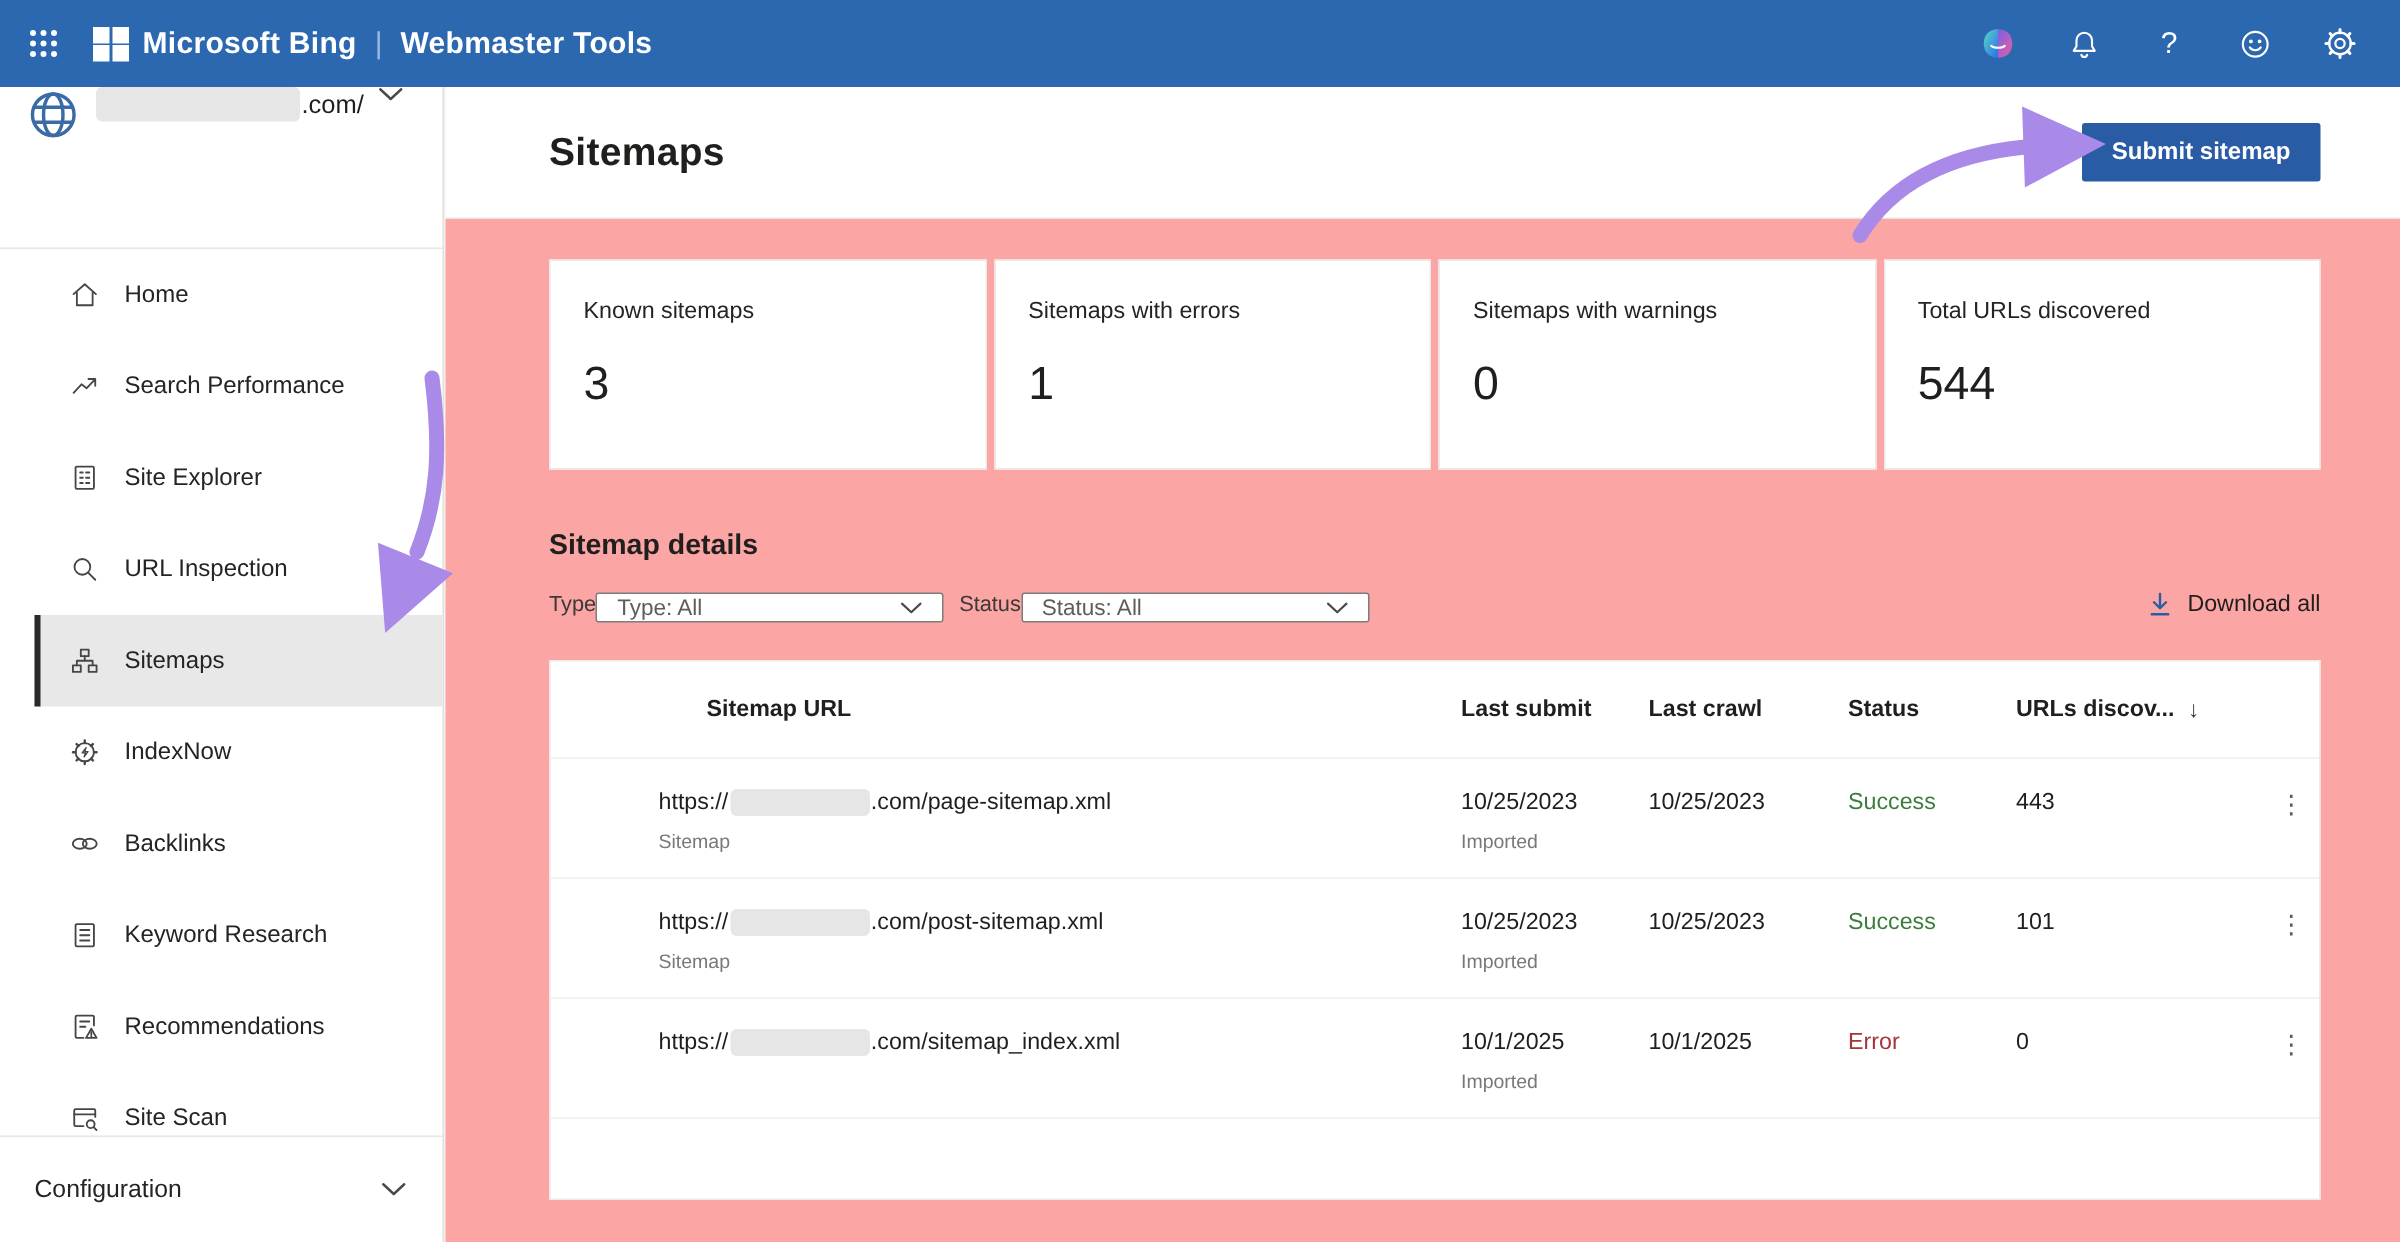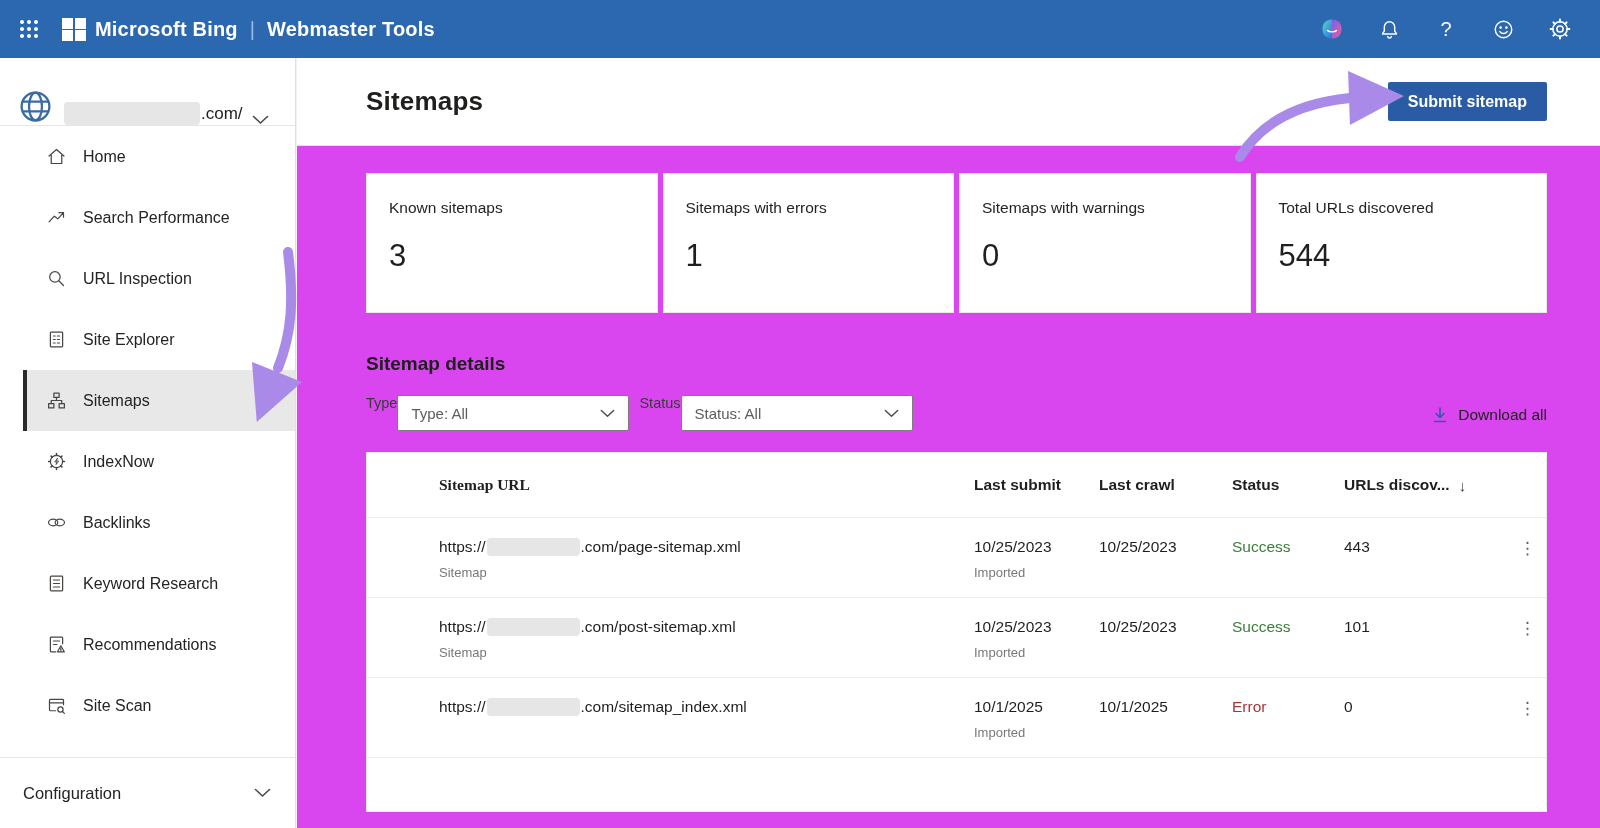--- a/index.html
+++ b/index.html
@@ -12,66 +12,66 @@
   .ms-logo span { background:#fff; }
   .brand { color:#fff; font-size:20px; font-weight:700; margin-left:10px; letter-spacing:.2px; }
   .brand-divider { color:#9db9dd; font-size:20px; margin:0 12px; font-weight:300; }
   .product { color:#fff; font-size:20px; font-weight:700; letter-spacing:.2px; }
   .topbar-right { margin-left:auto; display:flex; align-items:center; gap:33px; margin-right:28px; }
   .tb-icon { width:24px; height:24px; display:flex; align-items:center; justify-content:center; cursor:pointer; }
   .tb-icon.help { color:#fff; font-size:20px; font-weight:400; font-family:"Liberation Sans", sans-serif; }
 
   
   .sidebar { position:absolute; left:0; top:58px; width:296px; bottom:0; background:#fff; border-right:1px solid #e1e0de; z-index:2; }
-  .site-selector { height:68px; border-bottom:1px solid #e6e5e3; display:flex; align-items:flex-end; cursor:pointer; }
+  .site-selector { height:108px; border-bottom:1px solid #e6e5e3; display:flex; align-items:flex-start; cursor:pointer; }
   .globe { margin-left:17px; width:37px; height:37px; }
   .domain { margin-left:10px; font-size:17px; color:#201f1e; display:flex; align-items:center; }
   .redact { display:inline-block; background:#e6e6e6; border-radius:4px; }
   .redact.domain-blur { width:136px; height:23px; margin-right:1px; }
   .selector-chevron { margin-left:auto; margin-right:26px; }
   .nav-item { height:61px; display:flex; align-items:center; cursor:pointer; position:relative;margin-left:23px; }
   .nav-item .nav-icon { width:21px; height:21px; margin-left:23px; flex:none; }
   .nav-item .nav-label { margin-left:16px; font-size:16px; color:#252423; }
   .nav-item.selected { background:#e9e8e8; }
   .nav-item.selected::before { content:""; position:absolute; left:0; top:0; bottom:0; width:4px; background:#2b2a29; }
   .config-row { position:absolute; left:0; right:0; bottom:0; height:71px; border-top:1px solid #e6e5e3; display:flex; align-items:center; cursor:pointer; }
   .config-row .nav-label { margin-left:23px; font-size:16.5px; color:#252423; }
   .config-row .selector-chevron { margin-right:24px; }
 
   
   .main { position:absolute; left:297px; top:58px; right:0; bottom:0; }
   .main-header { height:88px; background:#fff; border-bottom:1px solid #e6e5e3; display:flex; align-items:center; }
   .page-title { font-size:26px; font-weight:700; color:#201f1e; margin-left:69px; letter-spacing:.2px; }
   .submit-btn { margin-left:auto; margin-right:53px; background:#2a5ca6; color:#fff; border:none; height:39px; padding:0 20px; font-size:16px; font-weight:700; font-family:"Liberation Sans", sans-serif; cursor:pointer; border-radius:2px; }
 
-  .content { position:absolute; left:0; right:0; top:88px; bottom:0; background:#d946ef; padding:27px 53px 0 69px; }
+  .content { position:absolute; left:0; right:0; top:88px; bottom:0; background:#fca5a5; padding:27px 53px 0 69px; }
 
   
   .stats { display:flex; gap:5px; }
   .stat-card { flex:1; height:140px; background:#fff; border:1px solid #eceae8; padding:25px 0 0 22px; }
   .stat-label { font-size:15.5px; color:#252423; }
   .stat-value { font-size:31px; color:#201f1e; font-weight:400; margin-top:21px; }
 
   .section-title { margin-top:40px; font-size:19px; font-weight:700; color:#201f1e; }
 
   
   .filter-row { margin-top:20px; position:relative; display:flex; gap:10px; }
   .filter-group { display:flex; flex-direction:row; }
   .filter-label { font-size:14.5px; color:#3b3a39; margin-bottom:8px; }
-  .select-box { width:232px; height:36px; background:#fff; border:1px solid #7f7d7b; border-radius:2px; display:flex; align-items:center; justify-content:space-between; padding:1px 13px; cursor:pointer; }
+  .select-box { width:232px; height:20px; background:#fff; border:1px solid #7f7d7b; border-radius:2px; display:flex; align-items:center; justify-content:space-between; padding:1px 13px; cursor:pointer; }
   .select-value { font-size:15px; color:#5f5d5b; }
   .download-all { position:absolute; right:0; bottom:7px; display:flex; align-items:flex-start; gap:9px; cursor:pointer; }
   .download-all span { font-size:15.5px; color:#201f1e; }
 
   
   .table-card { margin-top:21px; background:#fff; border:1px solid #eceae8; height:360px; }
   .trow { display:grid; grid-template-columns:607px 125px 133px 112px 165px 1fr; align-items:start; }
   .thead { height:64px; align-items:center; }
   .thead .th { font-size:15.5px; font-weight:700; color:#201f1e; }
-  .th.url-col { padding-left:72px;font-family:Liberation Serif, serif; }
+  .th.url-col { padding-left:104px; }
   .urls-col { display:flex; align-items:center; gap:9px; }
   .sort-arrow { font-size:15px; color:#3b3a39; font-weight:400; }
   .tbody-row { border-top:1px solid #efeeec; height:80px; padding-top:20px; }
   .cell { font-size:15.5px; color:#201f1e; }
   .url-cell { padding-left:72px; }
   .url-line { display:flex; align-items:center; font-size:15.5px; color:#201f1e; }
   .redact.url-blur { width:93px; height:18px; margin:0 1px; }
   .sub-label { font-size:13px; color:#7a7876; margin-top:9px; }
   .status-success { color:#3b7d3b; }
   .status-error { color:#a4373a; }
@@ -183,31 +183,31 @@
       <span class="nav-label">Home</span>
     </div>
     <div class="nav-item">
       <svg class="nav-icon icon-stroke" viewBox="0 0 24 24">
           <path d="M3.5 17 L9.5 10.5 L13.5 13.5 L20 6.5 M14.8 6.5 H20 V11.7"></path>
         </svg>
       <span class="nav-label">Search Performance</span>
     </div>
     <div class="nav-item">
       <svg class="nav-icon icon-stroke" viewBox="0 0 24 24">
+          <rect x="5" y="3.5" width="14" height="17" rx="1"></rect>
+          <path d="M8.5 8 h2 M13 8 h2.5 M8.5 12 h2 M13 12 h2.5 M8.5 16 h2 M13 16 h2.5"></path>
+        </svg>
+      <span class="nav-label">Site Explorer</span>
+    </div>
+    <div class="nav-item">
+      <svg class="nav-icon icon-stroke" viewBox="0 0 24 24">
           <circle cx="10.2" cy="10.2" r="6"></circle>
           <path d="M14.6 14.6 L20 20"></path>
         </svg>
       <span class="nav-label">URL Inspection</span>
-    </div>
-    <div class="nav-item">
-      <svg class="nav-icon icon-stroke" viewBox="0 0 24 24">
-          <rect x="5" y="3.5" width="14" height="17" rx="1"></rect>
-          <path d="M8.5 8 h2 M13 8 h2.5 M8.5 12 h2 M13 12 h2.5 M8.5 16 h2 M13 16 h2.5"></path>
-        </svg>
-      <span class="nav-label">Site Explorer</span>
     </div>
     <div class="nav-item selected">
       <svg class="nav-icon icon-stroke" viewBox="0 0 24 24">
           <rect x="9" y="3.5" width="6" height="5"></rect>
           <rect x="3" y="15.5" width="6" height="5"></rect>
           <rect x="15" y="15.5" width="6" height="5"></rect>
           <path d="M12 8.5 V12 M6 15.5 V12 H18 V15.5"></path>
         </svg>
       <span class="nav-label">Sitemaps</span>
     </div>

